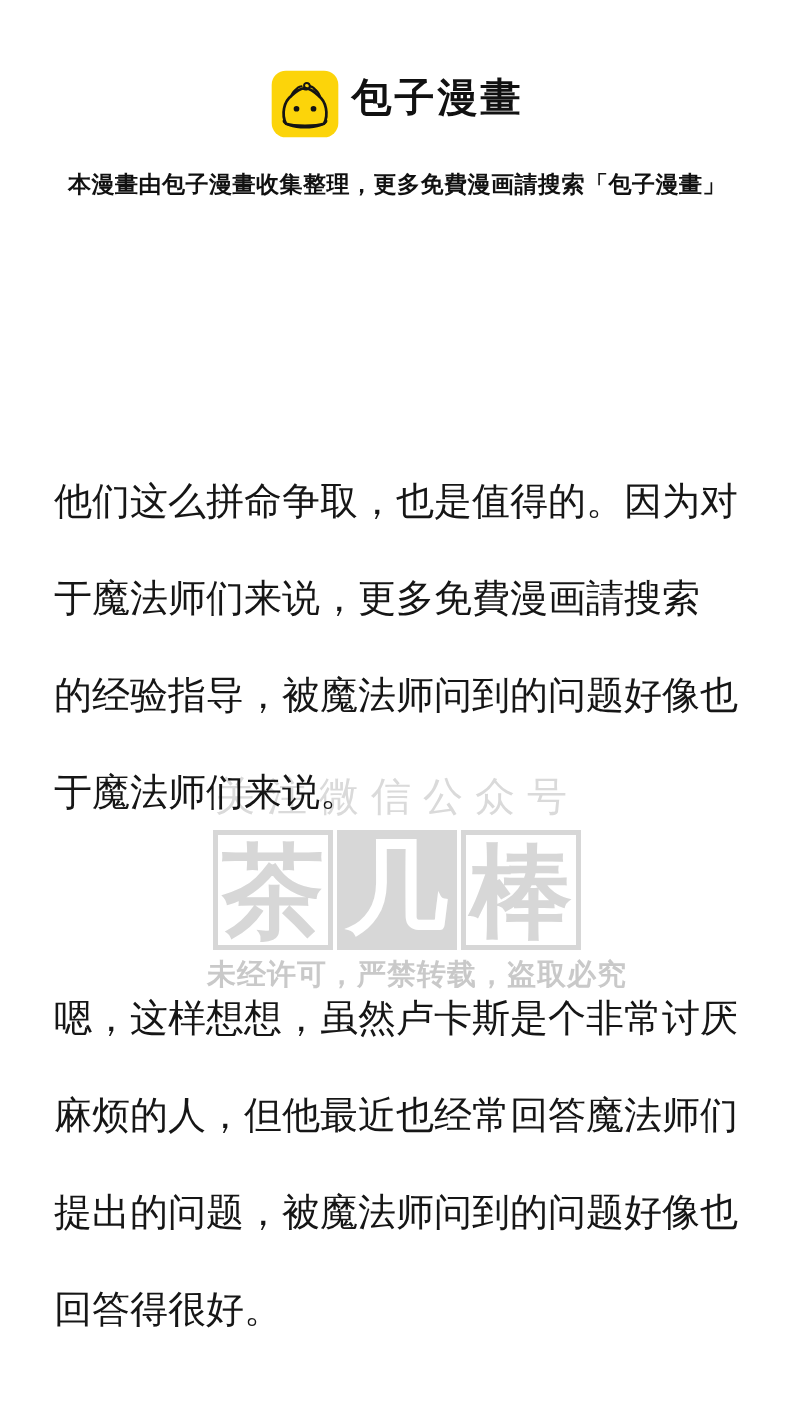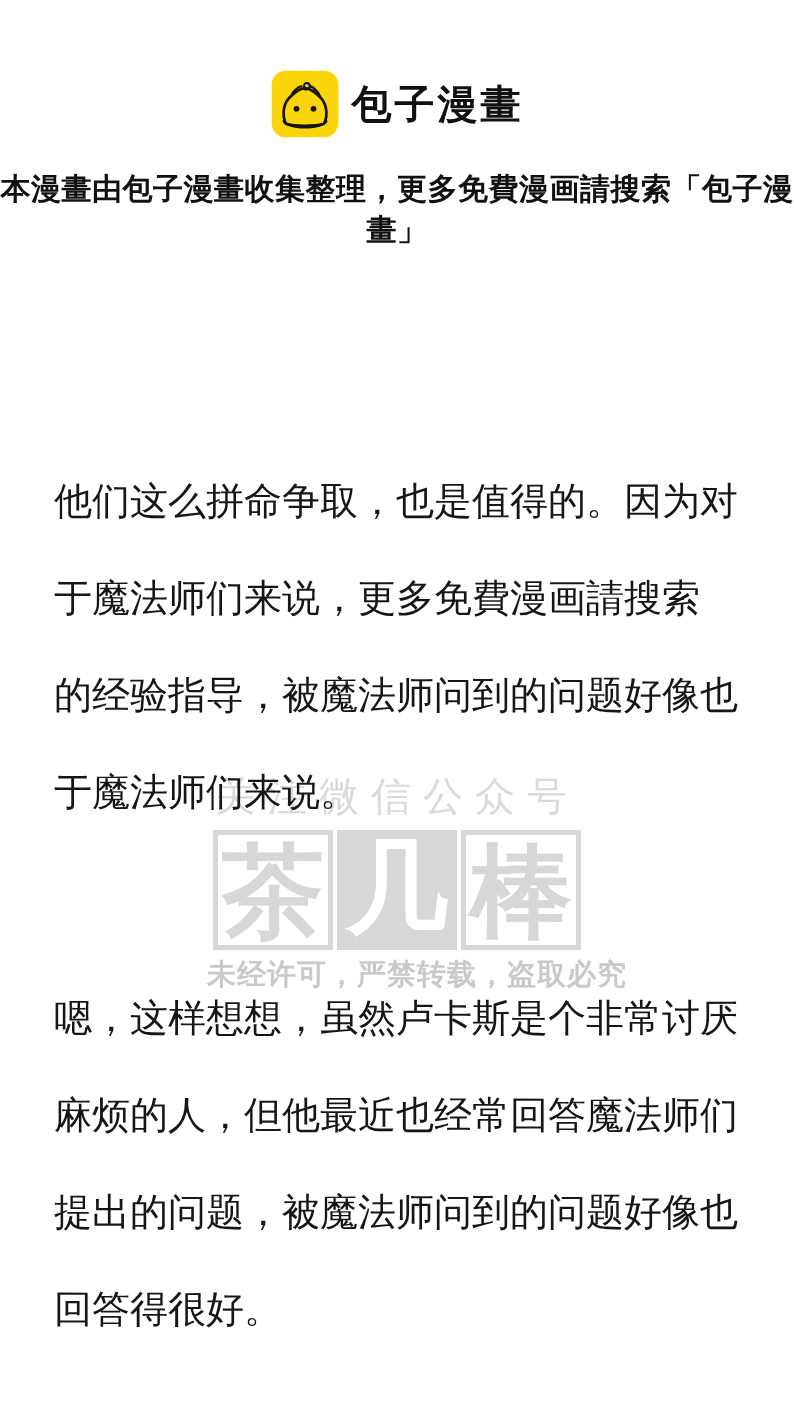--- a/index.html
+++ b/index.html
@@ -16,40 +16,39 @@
   }
 
   
   .brand {
     position: absolute;
     top: 70px;
     left: 0;
     width: 100%;
     display: flex;
     justify-content: center;
-    align-items: center;
     gap: 13px;
     z-index: 2;
   }
   .brand-icon { width: 68px; height: 68px; display: block; }
   .brand-icon svg { display: block; width: 100%; height: 100%; }
   .brand-name {
     font-size: 40px;
     font-weight: 900;
     letter-spacing: 3px;
     color: #111111;
   }
 
   .tagline {
     position: absolute;
     top: 169px;
     left: 0;
     width: 100%;
     text-align: center;
-    font-size: 30px;
+    font-size: 23px;
     font-weight: 700;
     color: #111111;
     letter-spacing: 0.5px;
     z-index: 2;
   }
 
   
   .watermark {
     position: absolute;
     top: 772px;

